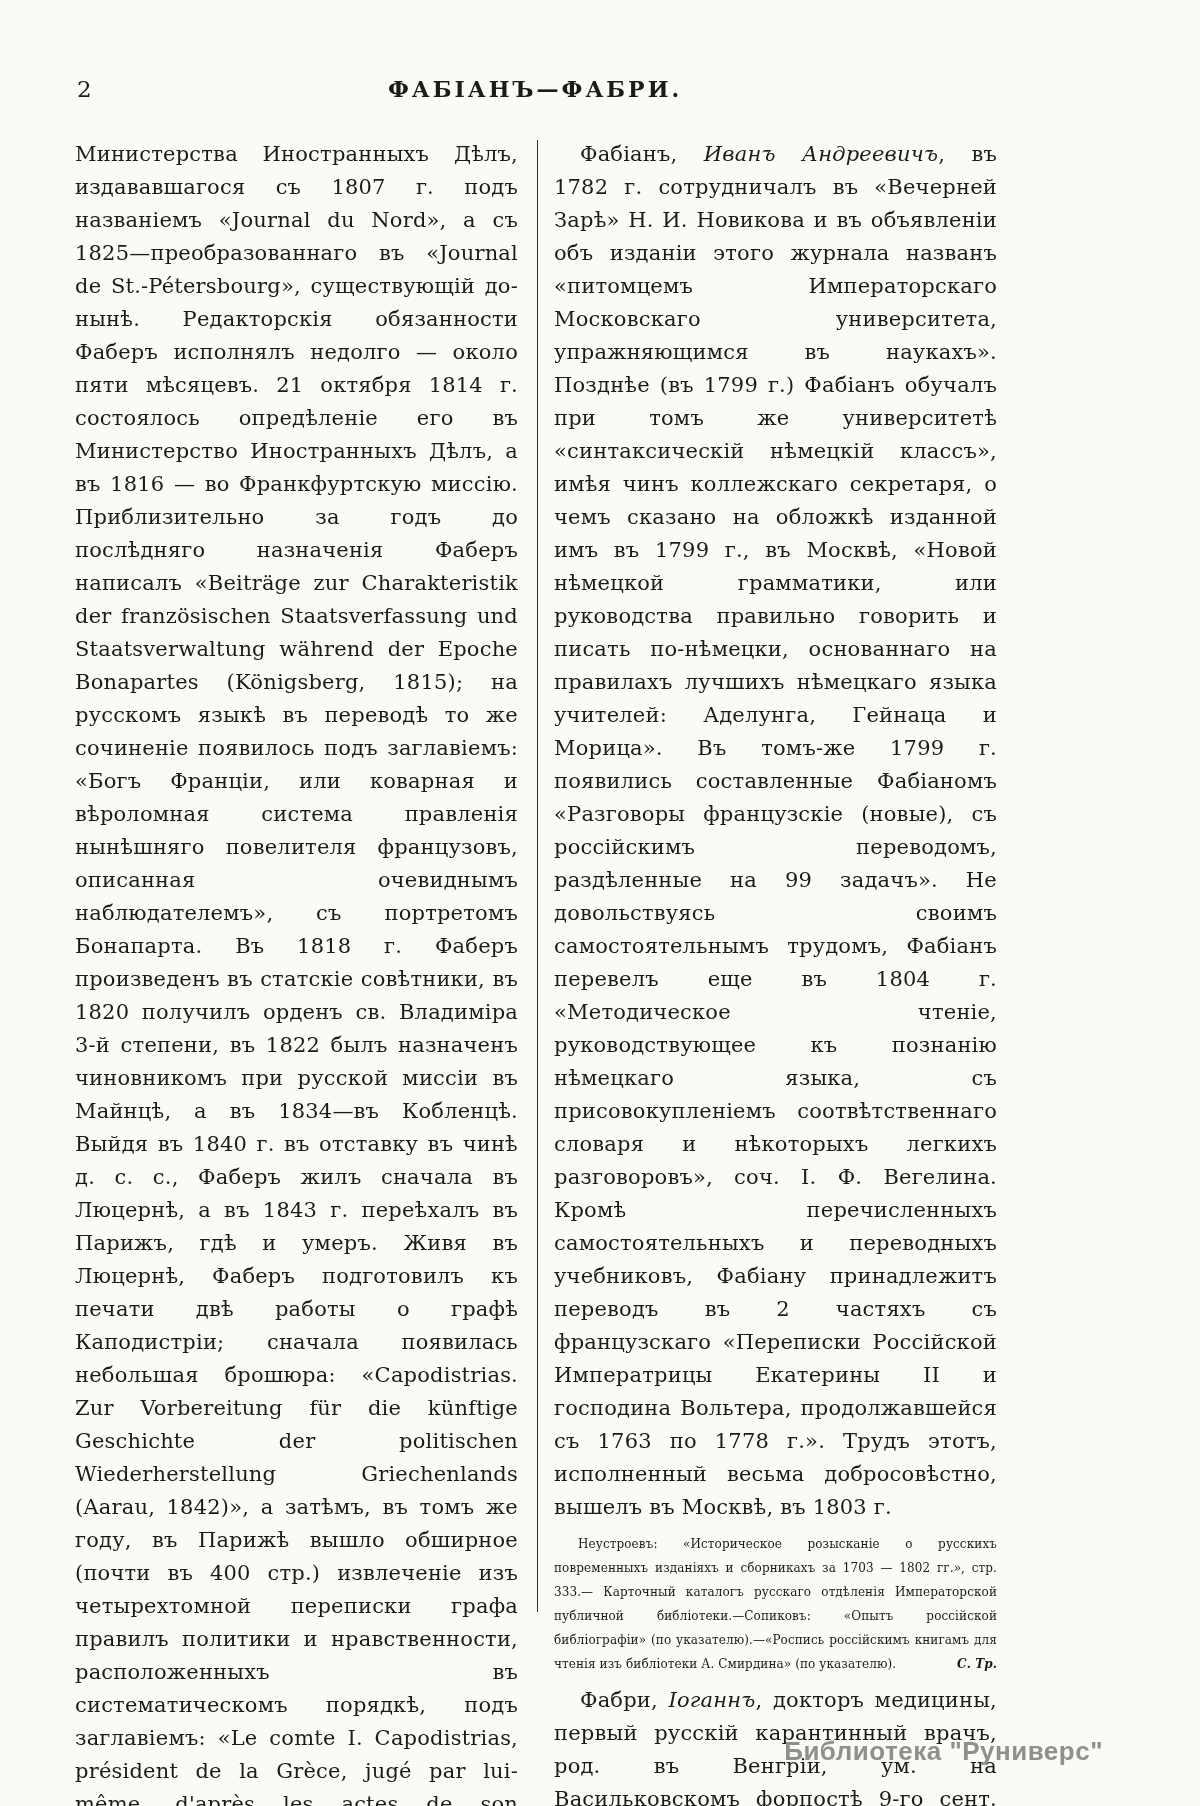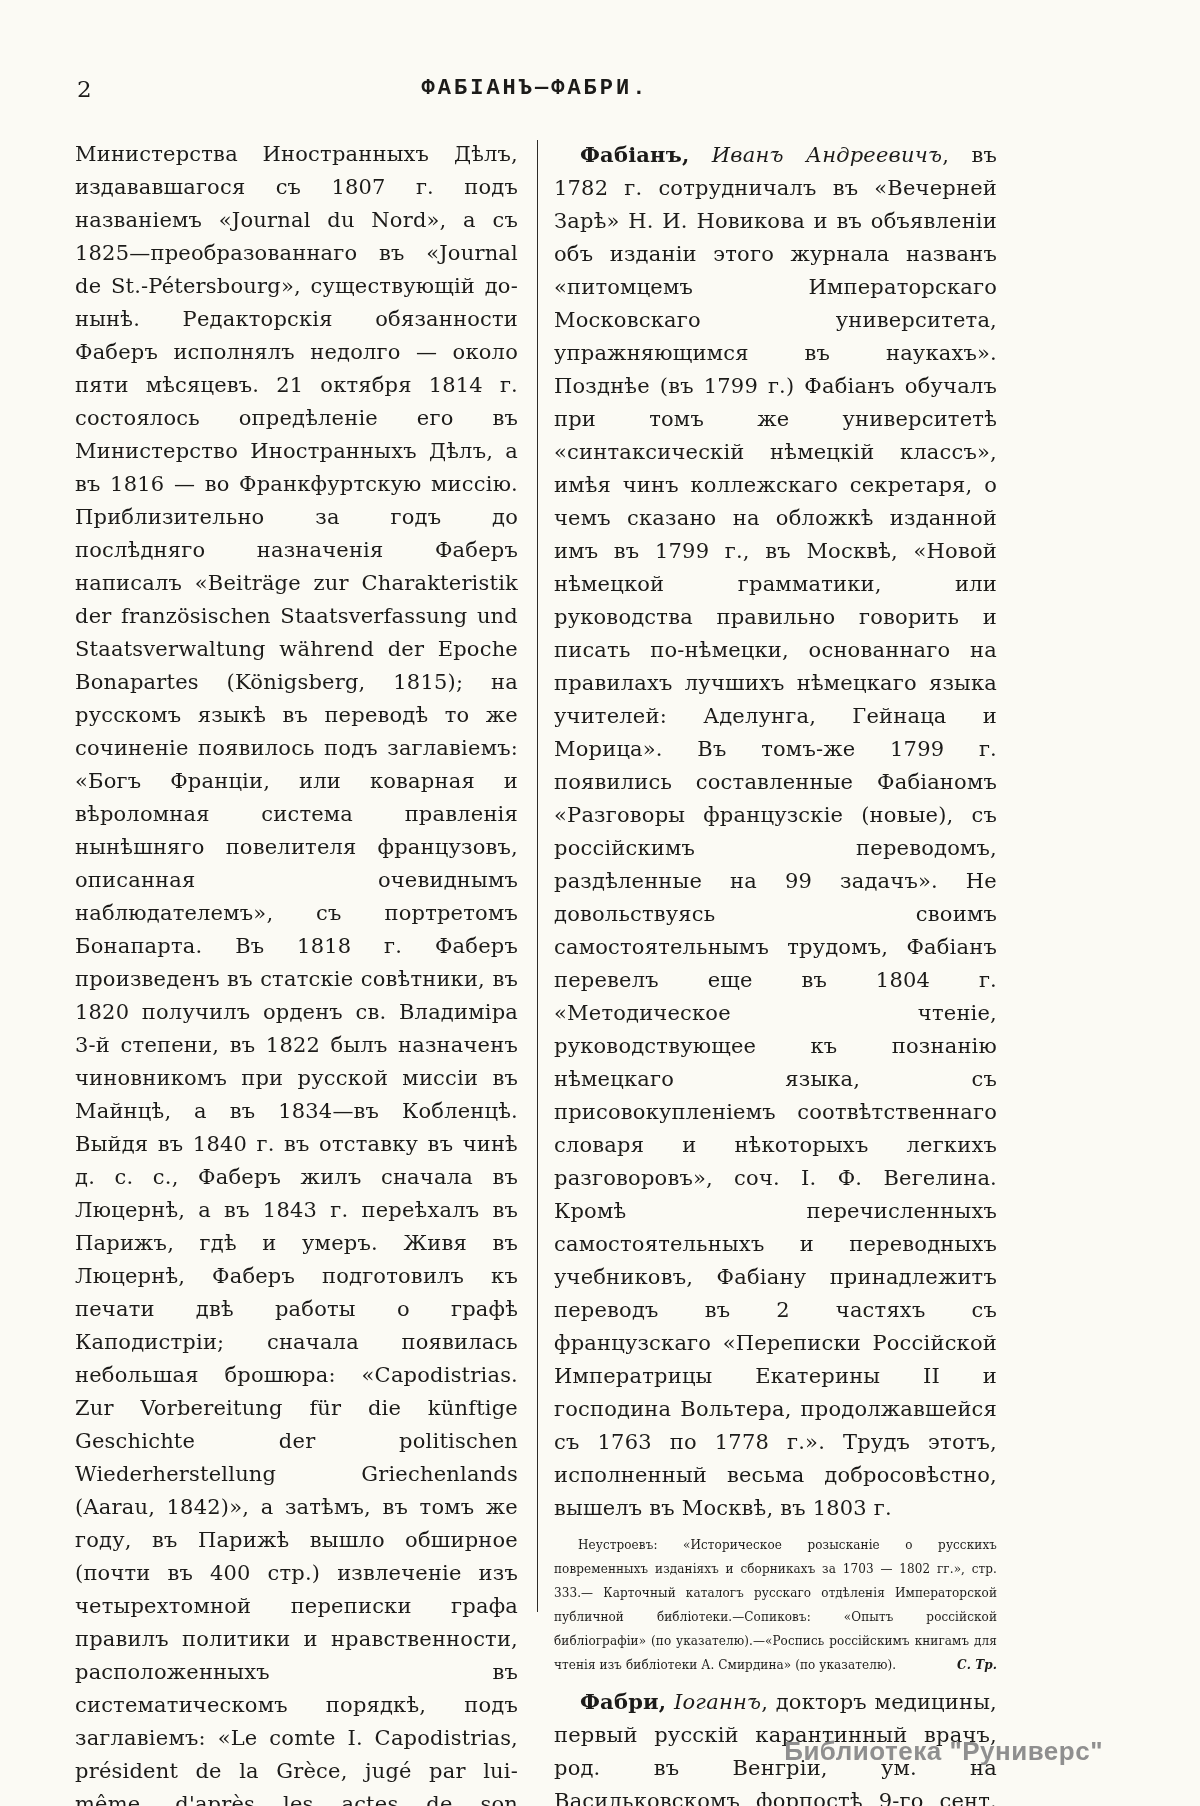--- a/index.html
+++ b/index.html
@@ -10,41 +10,41 @@
     background:#fbfaf4;
     font-family:"DejaVu Serif","Liberation Serif",serif;
     color:#1c1b19;
     overflow:hidden;
     box-sizing:border-box;
   }
   .header { position:absolute; left:75px; top:72px; width:920px; height:46px; }
   .page-num { position:absolute; left:2px; top:4px; font-size:23px; }
   .header-title {
     text-align:center; font-size:22px; font-weight:bold;
-    letter-spacing:3px; padding-top:4px;font-family:Liberation Mono, monospace;
+    letter-spacing:3px; padding-top:4px;
   }
   .columns {
     position:absolute; left:75px; top:138px; width:922px;
     display:flex; align-items:flex-start;
   }
   .col {
     width:445px;
     text-align:justify;
     font-size:21px; line-height:33px;
     letter-spacing:0.2px;
   }
   .col-left { margin-right:36px; }
   .divider {
     position:absolute; left:537px; top:140px;
     width:1px; height:1472px; background:#2e2c28;
   }
   .col p { margin:0; }
   .entry { text-indent:26px; }
   .entry + .entry, .footnote + .entry { margin-top:8px; }
-  .headword { font-weight:bold; }
+  .headword { font-weight:normal; }
   .person { font-style:italic;margin-top:41px; }
   .footnote {
     margin-top:8px;
     font-size:12px; line-height:24px;
     letter-spacing:0.1px;
     text-indent:24px;
   }
   .fn-sig { float:right; font-style:italic; padding-left:12px;font-weight:bold; }
   .watermark {
     position:absolute; right:97px; top:1736px;

